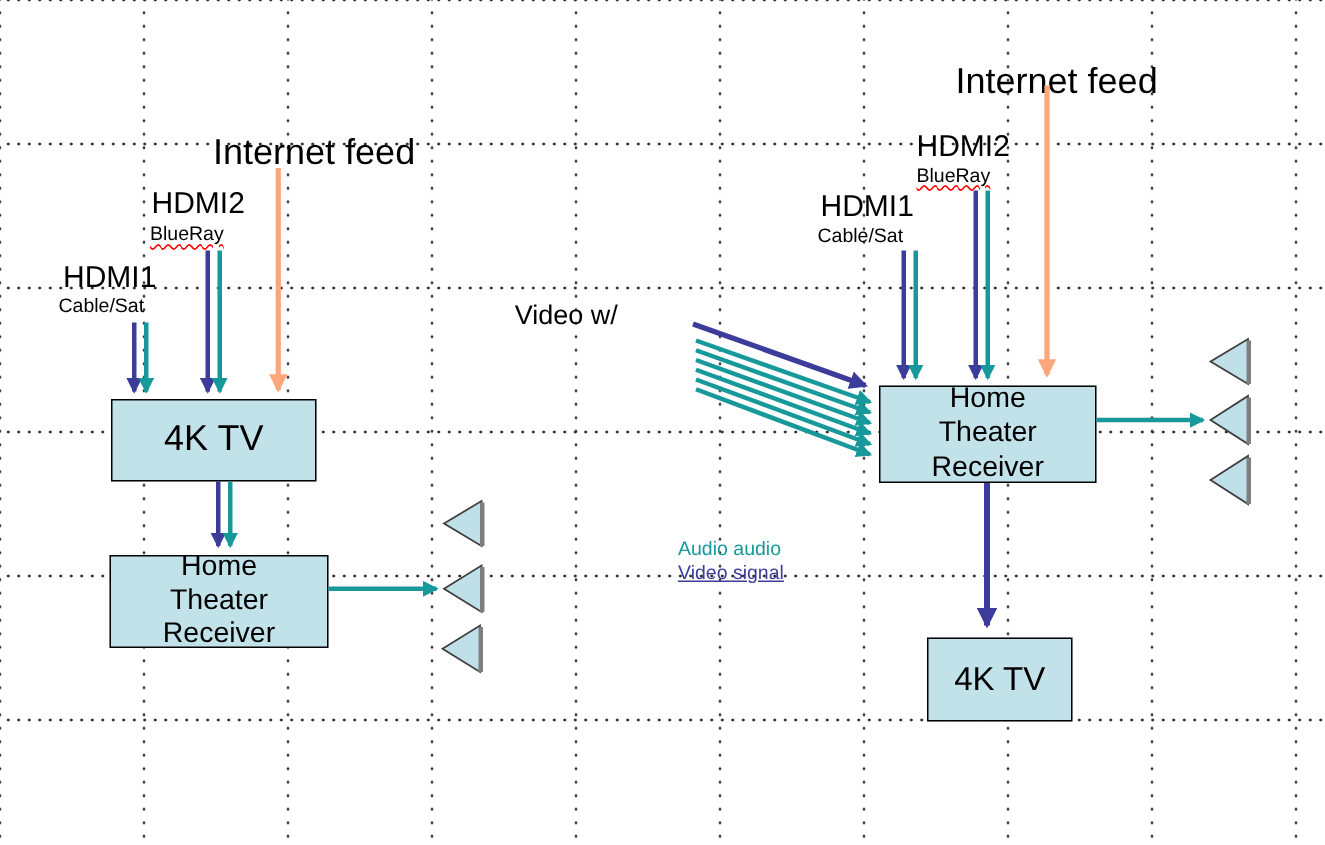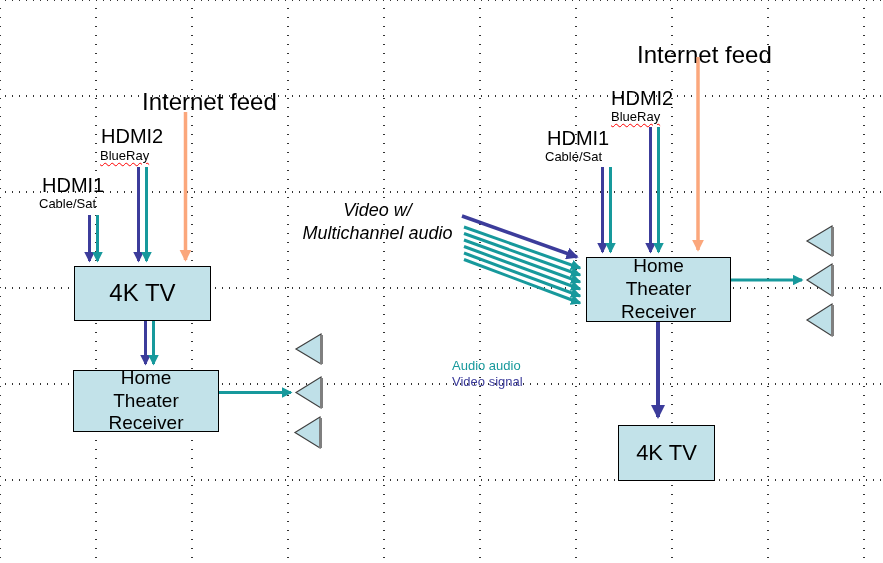--- a/index.html
+++ b/index.html
@@ -32,21 +32,21 @@
     position:absolute; background:var(--c-box-fill);
     border:1.5px solid var(--c-box-border);
     display:flex; align-items:center; justify-content:center;
     text-align:center; box-sizing:border-box; line-height:1.2;
   }
   .box-tv{font-size:24px;}
   .box-tv-sm{font-size:22px;}
   .box-rcv{font-size:19px; padding:0 23px;}
   .legend{position:absolute; font-size:13px; line-height:1.25; white-space:nowrap;}
   .legend .audio{color:var(--c-audio);}
-  .legend .video{color:var(--c-video);}
+  .legend .video{color:var(--c-video);text-decoration:underline;}
   .mc-label{position:absolute; font-size:18px; line-height:1.25; text-align:center;}
   svg.overlay{position:absolute; left:0; top:0; width:883px; height:563px;}
   .s-audio{stroke:var(--c-audio); stroke-width:3; fill:none;}
   .s-video{stroke:var(--c-video); stroke-width:3; fill:none;}
   .s-video-thick{stroke:var(--c-video); stroke-width:3.5; fill:none;}
   .s-video-down{stroke:var(--c-video); stroke-width:4; fill:none;}
   .s-net{stroke:var(--c-net); stroke-width:3.5; fill:none;}
   .mh-audio{fill:var(--c-audio);}
   .mh-video{fill:var(--c-video);}
   .mh-net{fill:var(--c-net);}
@@ -66,23 +66,22 @@
 
   <div class="box box-tv" style="left:74px; top:266px; width:137px; height:55px;">4K TV</div>
   <div class="box box-rcv" style="left:73px; top:370px; width:146px; height:62px;">Home Theater Receiver</div>
 
   <div class="lbl lbl-md" style="left:637px; top:41px;">Internet feed</div>
   <div class="lbl lbl-lg" style="left:611px; top:87px;">HDMI2</div>
   <div class="lbl lbl-sm misspelled" style="left:611px; top:110px;">BlueRay</div>
   <div class="lbl lbl-lg" style="left:547px; top:127px;">HDMI1</div>
   <div class="lbl lbl-sm" style="left:545px; top:150px;">Cable/Sat</div>
 
-  <div class="mc-label" style="left:299px; top:199px; width:157px;font-style:italic;">
+  <div class="mc-label" style="left:299px; top:199px; width:157px;">
     <div>Video w/</div>
-    <div>Multichannel audio</div>
   </div>
 
   <div class="box box-rcv" style="left:586px; top:257px; width:145px; height:65px;">Home Theater Receiver</div>
   <div class="box box-tv-sm" style="left:618px; top:425px; width:97px; height:56px;">4K TV</div>
 
   <div class="legend" style="left:452px; top:358px;">
     <div class="audio">Audio audio</div>
     <div class="video">Video signal</div>
   </div>
 

